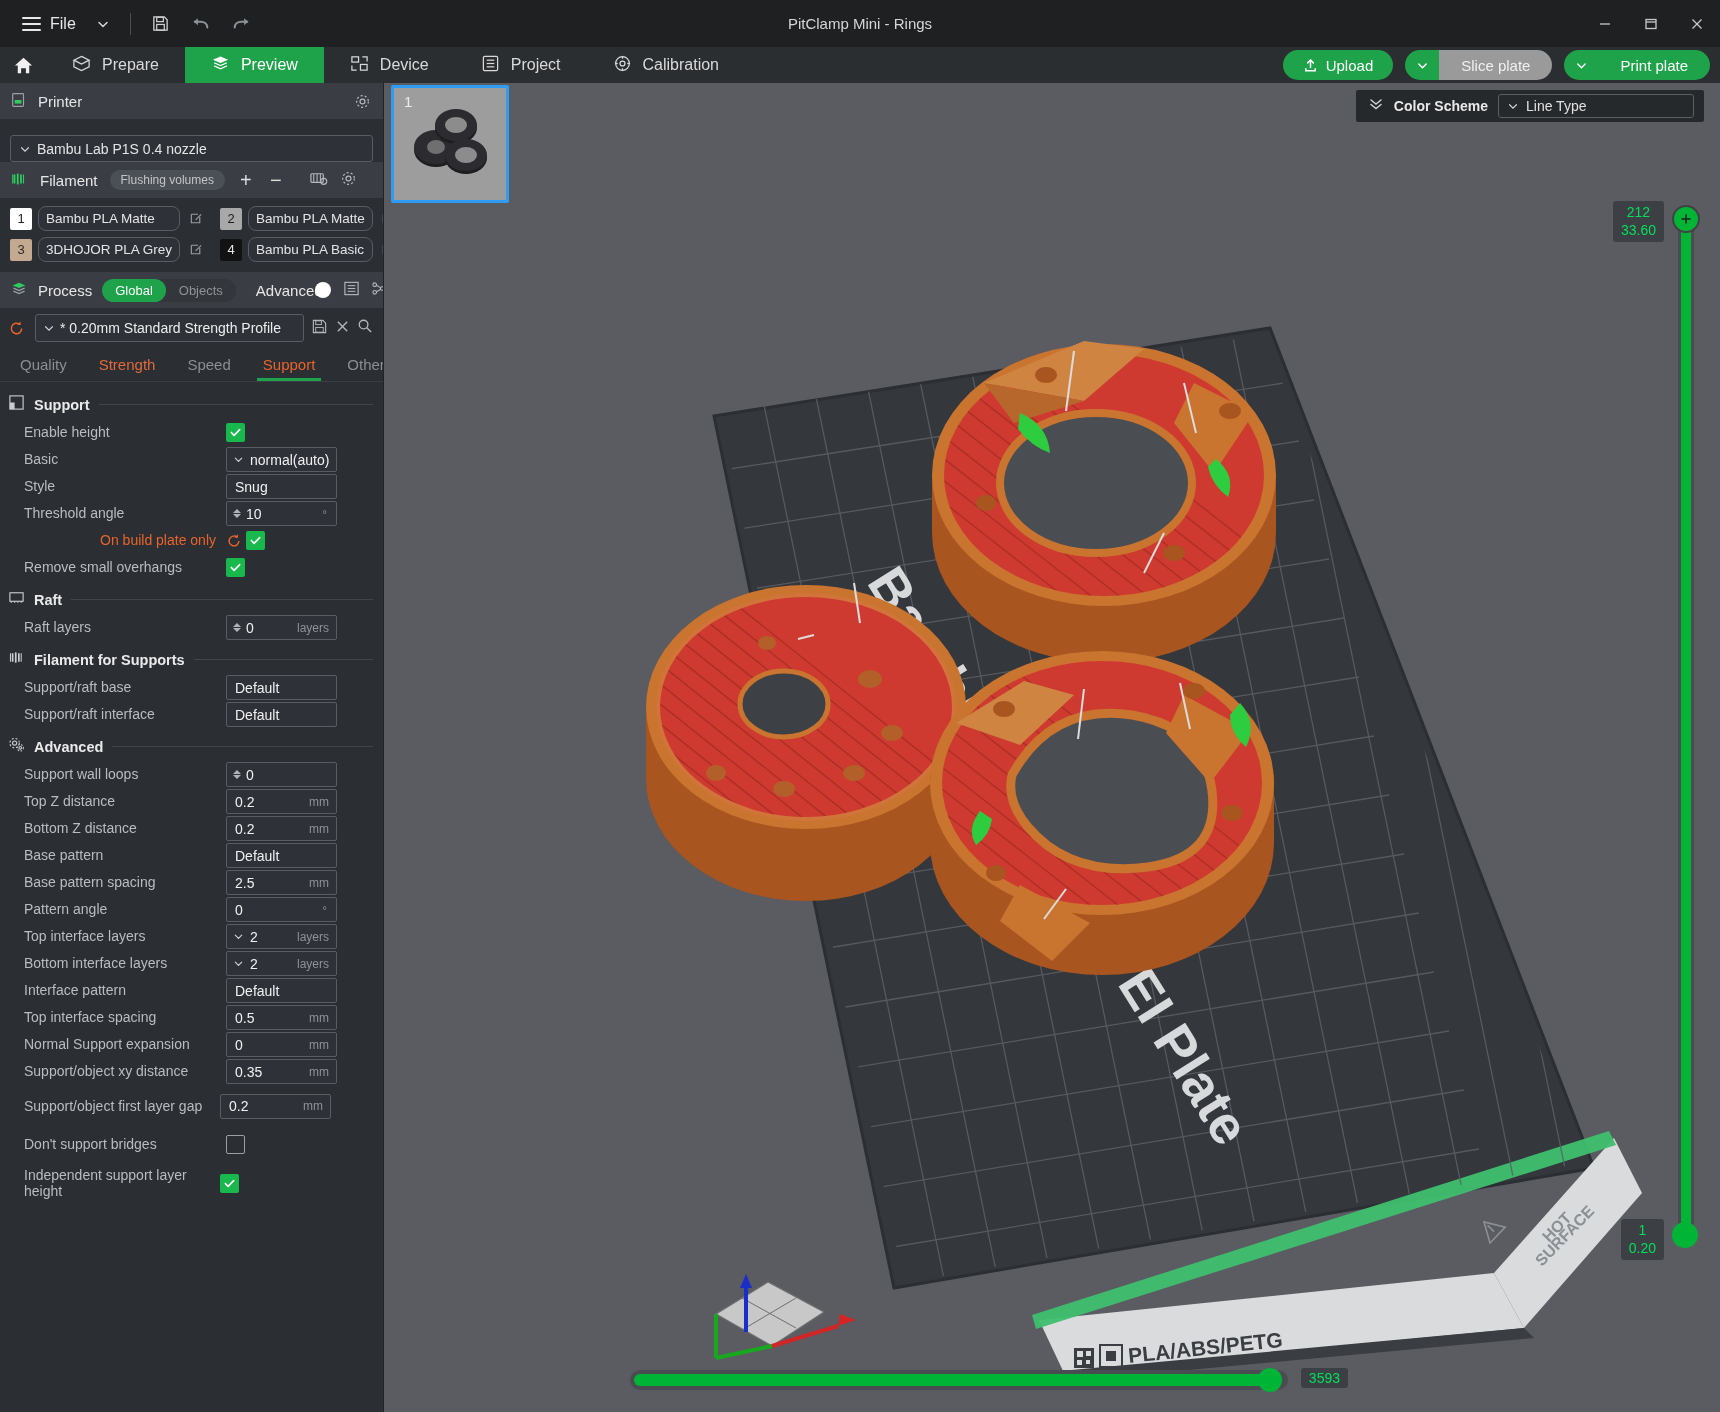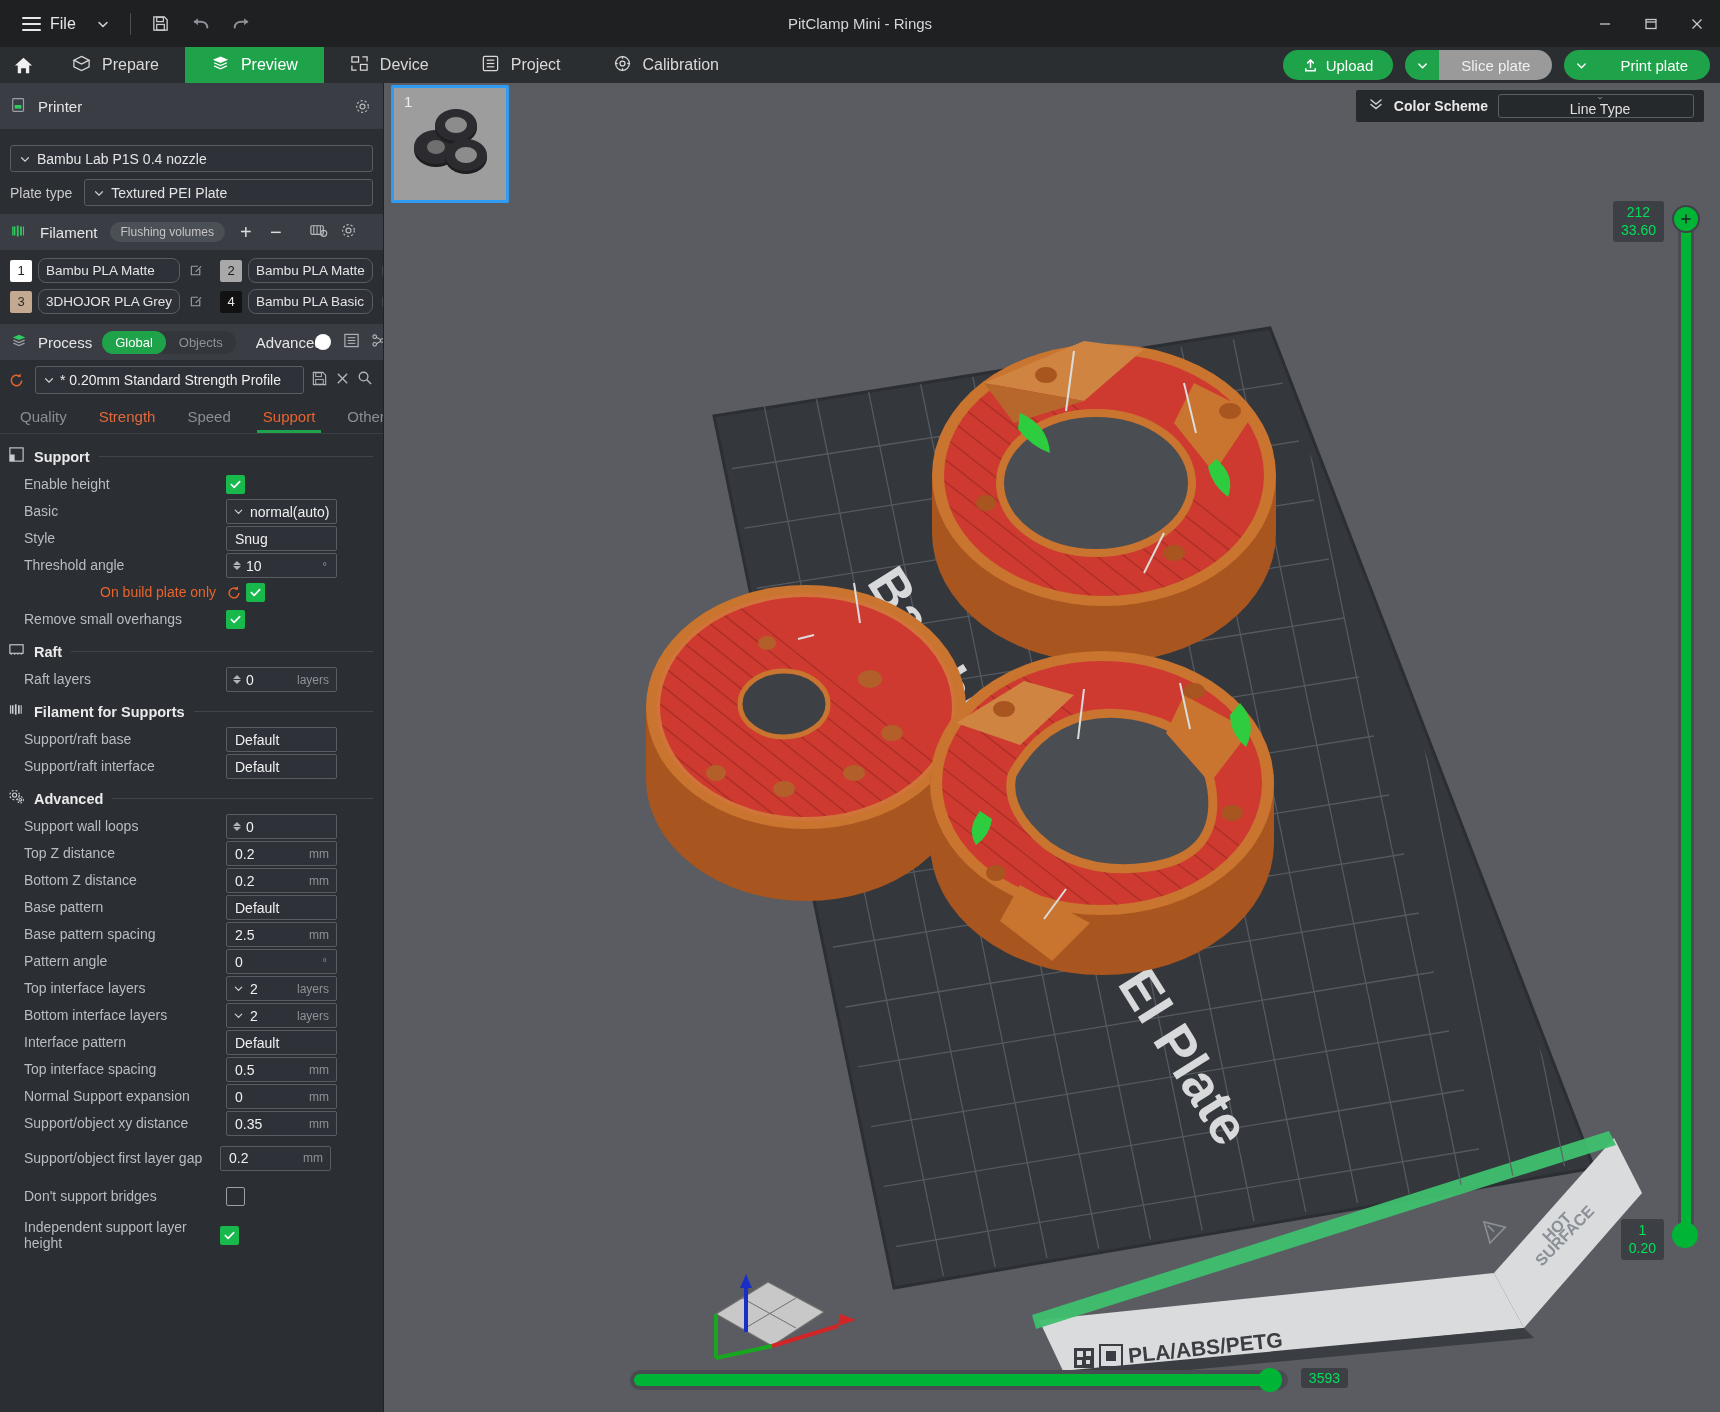--- a/index.html
+++ b/index.html
@@ -68,31 +68,31 @@
 
   
   .colorscheme {
     position: absolute; right: 16px; top: 90px; height: 32px;
     background: #26292c; display: flex; align-items: center; gap: 10px;
     padding: 0 10px 0 12px; border-radius: 2px; z-index: 6;
   }
   .cs-label { font-size: 14px; font-weight: bold; color: #e9e9e9; }
   .cs-select {
     width: 196px; height: 24px; border: 1px solid #5a5f64; border-radius: 3px;
-    display: flex; align-items: center; padding-left: 8px;
-    font-size: 14px; color: #e0e0e0; cursor: pointer; background: #26292c; flex-direction: column;
+    display: flex; align-items: center; gap: 7px; padding-left: 8px;
+    font-size: 14px; color: #e0e0e0; cursor: pointer; background: #26292c;
   }
 
   
   .sidebar {
     position: absolute; left: 0; top: 83px; width: 384px; height: 1329px;
     background: #2b2e33; overflow: hidden; border-right: 1px solid #202225;
   }
   .sec-head {
-    height: 46px; display: flex; align-items: center; gap: 10px; padding: 0 10px;
+    height: 36px; display: flex; align-items: center; gap: 10px; padding: 0 10px;
     background: #3a3e44; font-size: 15px; color: #e6e6e6;
   }
   .sec-head .spacer { flex: 1; }
   .sec-head .mini-ico { width: 22px; height: 22px; display:flex; align-items:center; justify-content:center; cursor:pointer; }
 
   .row { display: flex; align-items: center; padding: 0 10px; }
   .combo {
     height: 27px; border: 1px solid #585d63; border-radius: 3px; background: #2e3238;
     display: flex; align-items: center; gap: 6px; padding: 0 8px;
     font-size: 14px; color: #e4e4e4; cursor: pointer;
@@ -419,29 +419,20 @@
 
     <div class="row" style="padding-top:16px;">
       <div class="combo" style="width:364px;">
         <svg width="12" height="12" viewBox="0 0 14 14">
             <path d="M3 5.5 L7 9.5 L11 5.5" stroke="#cfcfcf" stroke-width="1.4" fill="none" stroke-linecap="round"></path>
           </svg>
         <span class="txt">Bambu Lab P1S 0.4 nozzle</span>
       </div>
     </div>
 
-    <div class="row" style="padding-top:7px; padding-bottom:8px; gap:12px;">
-      <span class="lbl">Plate type</span>
-      <div class="combo" style="flex:1;">
-        <svg width="12" height="12" viewBox="0 0 14 14">
-            <path d="M3 5.5 L7 9.5 L11 5.5" stroke="#cfcfcf" stroke-width="1.4" fill="none" stroke-linecap="round"></path>
-          </svg>
-        <span class="txt">Textured PEI Plate</span>
-      </div>
-    </div>
 
     <div class="filament-head">
       <span>
         <svg width="18" height="18" viewBox="0 0 20 20">
             <rect x="4" y="5" width="2" height="10" fill="#2ecc5e"></rect>
             <rect x="7.6" y="4" width="2" height="12" fill="#2ecc5e"></rect>
             <rect x="11.2" y="5" width="2" height="10" fill="#2ecc5e"></rect>
             <path d="M3 5 v10 M15 5 v10" stroke="#2ecc5e" stroke-width="1.2"></path>
           </svg>
       </span>

